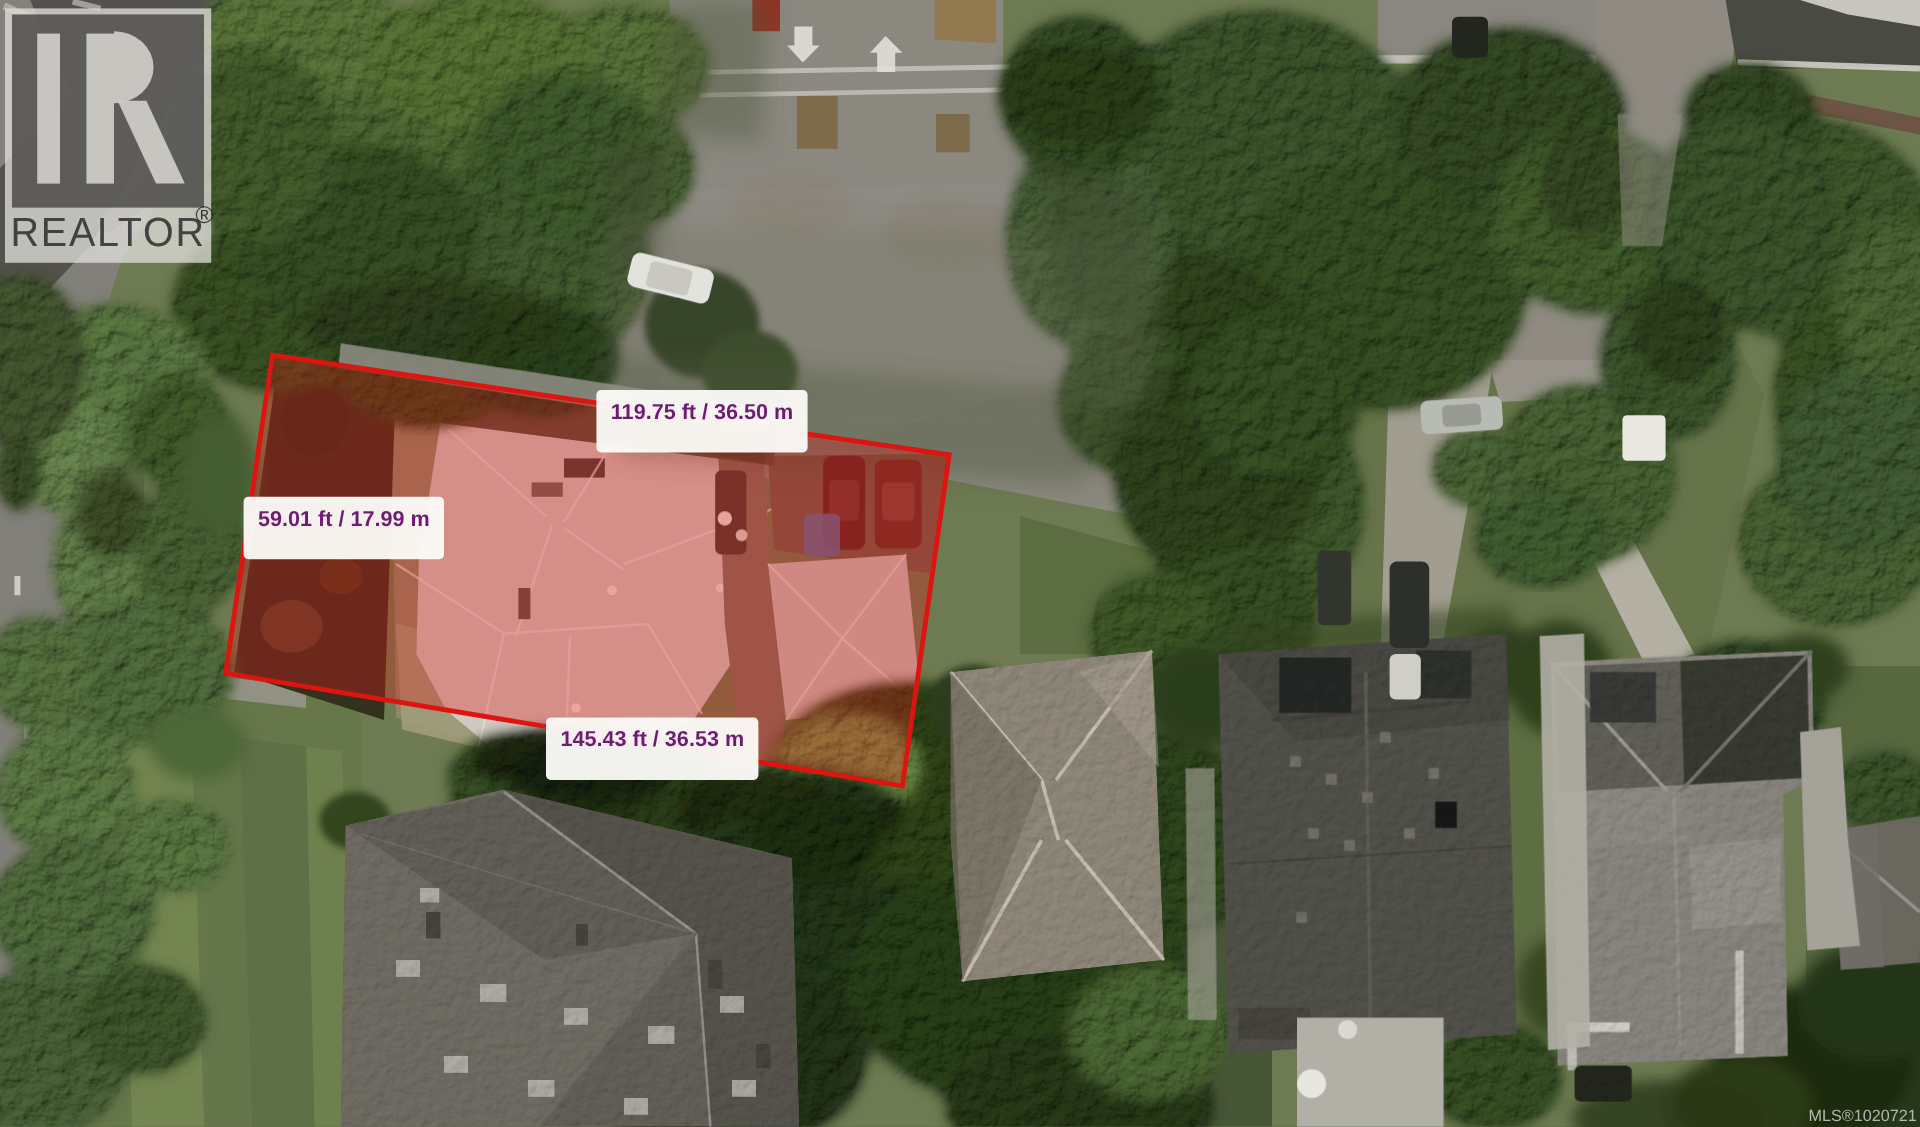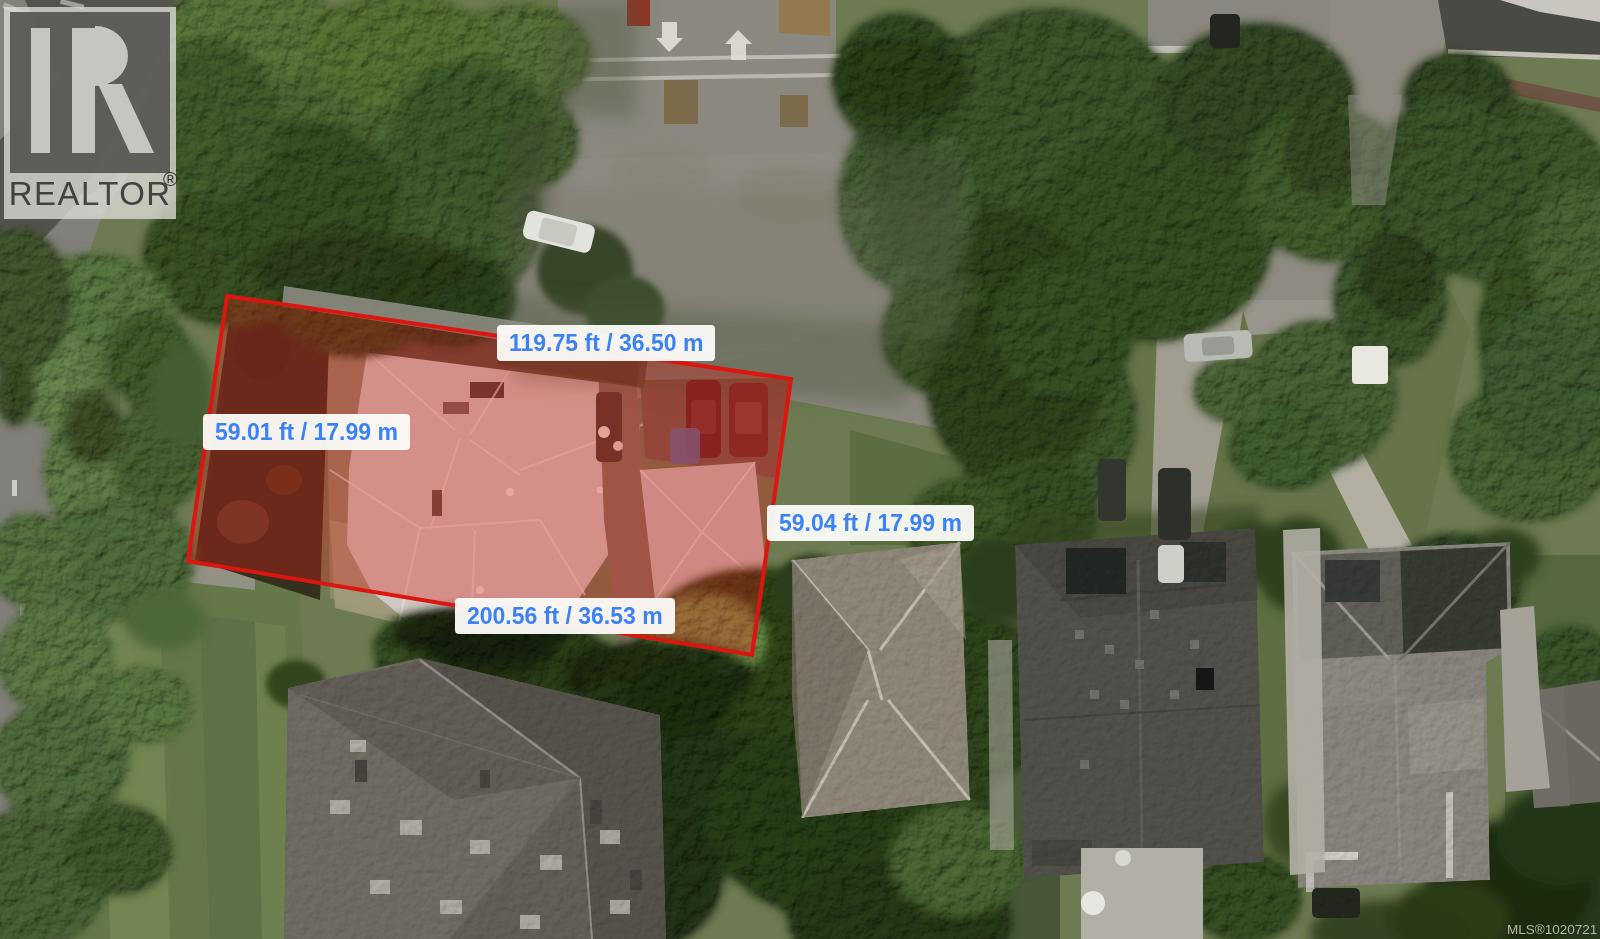--- a/index.html
+++ b/index.html
@@ -1,17 +1,17 @@
 <!DOCTYPE html>
 <html><head>
 <meta charset="utf-8">
 <style>
 html,body{margin:0;padding:0;background:#5c6b44;}
 #wrap{position:relative;width:1600px;height:939px;overflow:hidden;font-family:"Liberation Sans",sans-serif;}
-.lbl{position:absolute;background:rgba(251,250,247,0.96);color:#3b82f6;font-weight:bold;font-size:23px;line-height:36px;height:36px;padding:0 12px;border-radius:4px;white-space:nowrap;}
+.lbl{position:absolute;background:rgba(251,250,247,0.96);color:#701a75;font-weight:bold;font-size:18px;line-height:36px;height:52px;padding:0 12px;border-radius:4px;white-space:nowrap;}
 </style>
 </head>
 <body>
 <div id="wrap">
 <svg width="1600" height="939" viewBox="0 0 1600 939">
 <defs>
 <filter id="b6" x="-30%" y="-30%" width="160%" height="160%">
           <feGaussianBlur stdDeviation="6"></feGaussianBlur>
         </filter>
 <filter id="b3" x="-30%" y="-30%" width="160%" height="160%">
@@ -482,16 +482,15 @@
 <text x="163" y="186" font-size="20" fill="rgba(30,30,30,0.85)" font-family="Liberation Sans, sans-serif">®</text>
       </g>
 
 <text x="1507" y="934" font-size="13.5" fill="rgba(185,191,181,0.95)" font-family="Liberation Sans, sans-serif">MLS®1020721</text>
 </svg>
 
 <div class="lbl" style="left:497px;top:325px;">119.75 ft / 36.50 m</div>
 
 <div class="lbl" style="left:203px;top:414px;text-align:center;">59.01 ft / 17.99 m</div>
 
-<div class="lbl" style="left:767px;top:505px;">59.04 ft / 17.99 m</div>
-
-<div class="lbl" style="left:455px;top:598px;">200.56 ft / 36.53 m</div>
+
+<div class="lbl" style="left:455px;top:598px;">145.43 ft / 36.53 m</div>
 </div>
 
 </body></html>

